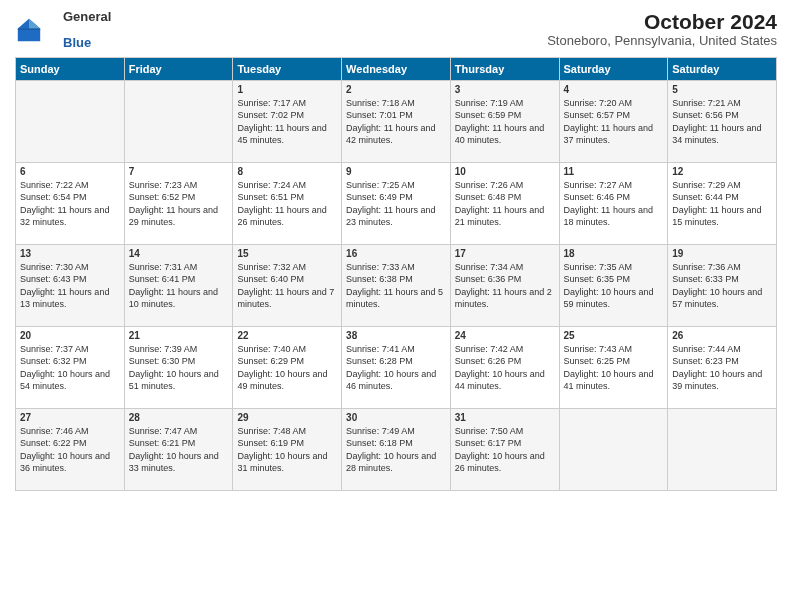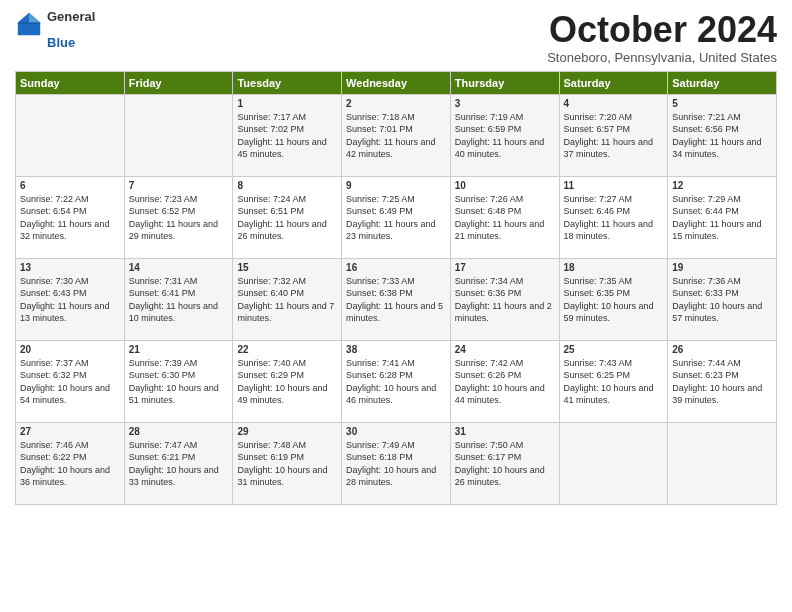--- a/index.html
+++ b/index.html
@@ -16,21 +16,22 @@
       padding: 10px 15px;
     }
     .header {
       display: flex;
       justify-content: space-between;
       align-items: flex-start;
       margin-bottom: 6px;
     }
     .logo {
       display: flex;
-      gap: 4px;
+      align-items: center;
+      gap: 20px;
     }
     .logo-text {
       display: flex;
       flex-direction: column;
       line-height: 1.1;
     }
     .logo-general {
       font-size: 13px;
       font-weight: bold;
       color: #333;
@@ -42,37 +43,37 @@
       margin-top: 12px;
     }
     .logo-icon {
       width: 28px;
       height: 28px;
     }
     .title-area {
       text-align: right;
     }
     .month-title {
-      font-size: 36px;
+      font-size: 21px;
       font-weight: bold;
       color: #222;
       line-height: 1.1;
     }
     .location {
       font-size: 13px;
       color: #555;
       margin-left: 36px;
     }
     table {
       width: 100%;
       border-collapse: collapse;
       table-layout: fixed;
     }
     thead tr th {
-      background-color: #4d7c0f;
+      background-color: #0369a1;
       color: #fff;
       font-size: 11px;
       font-weight: bold;
       padding: 5px 4px;
       text-align: left;
       border: 1px solid #ccc;
     }
     tbody tr td {
       vertical-align: top;
       border: 1px solid #ccc;

